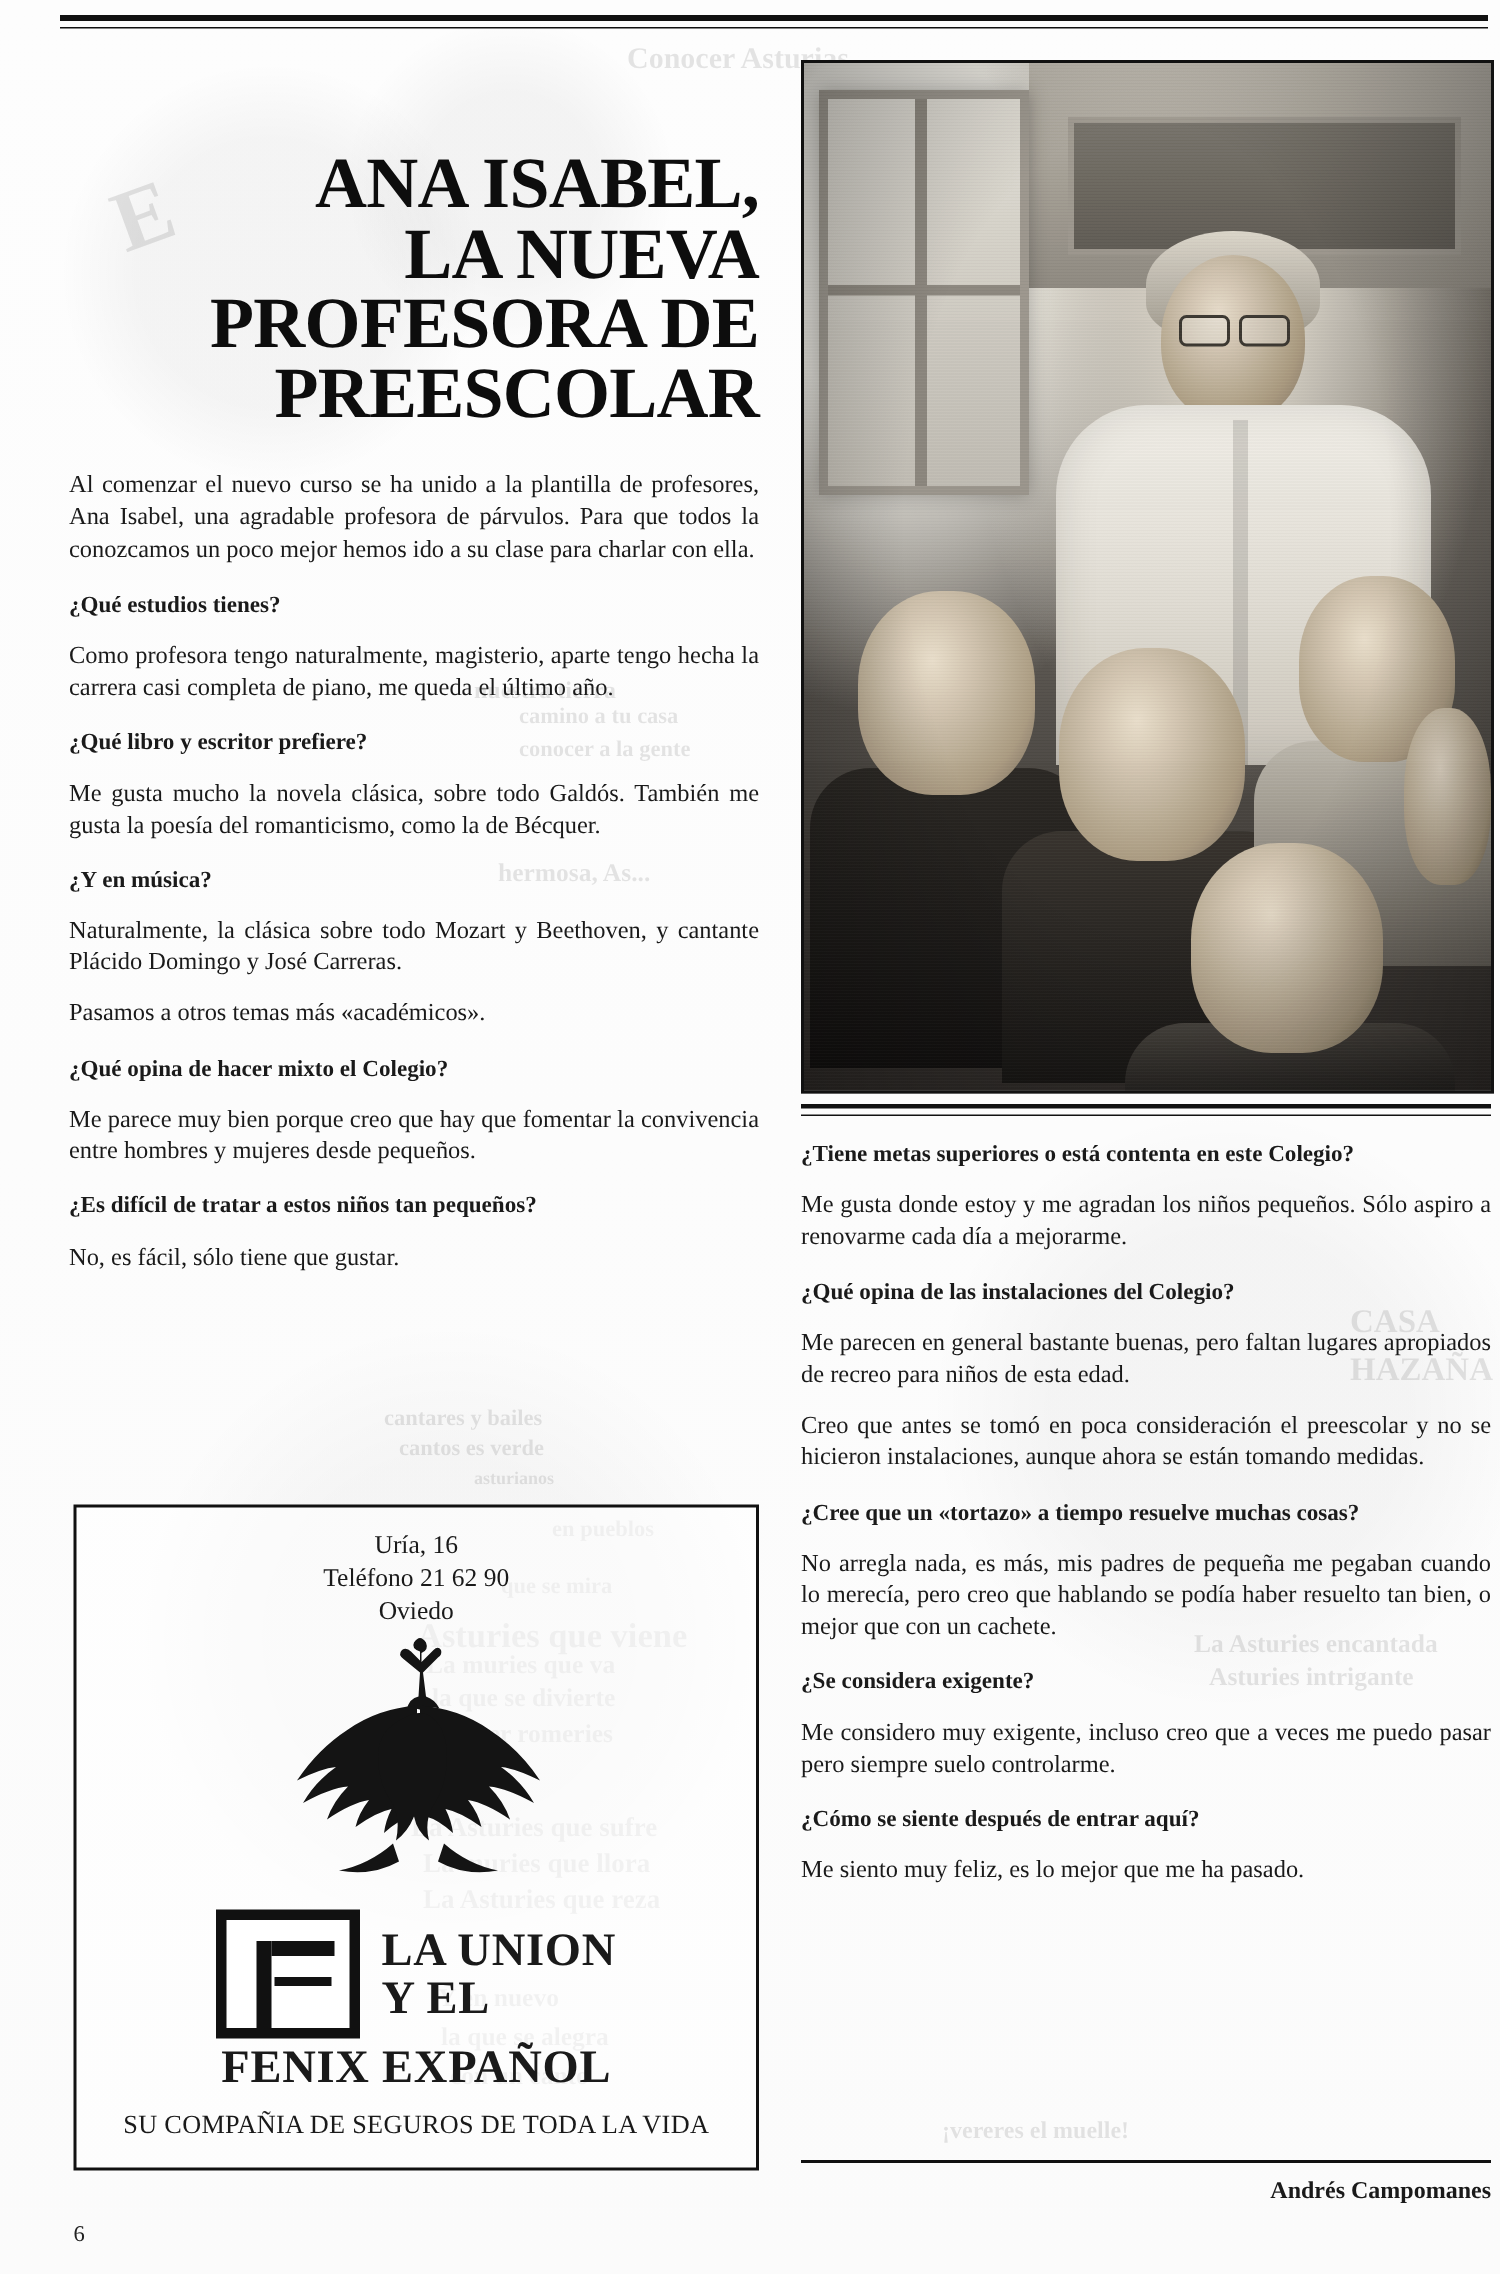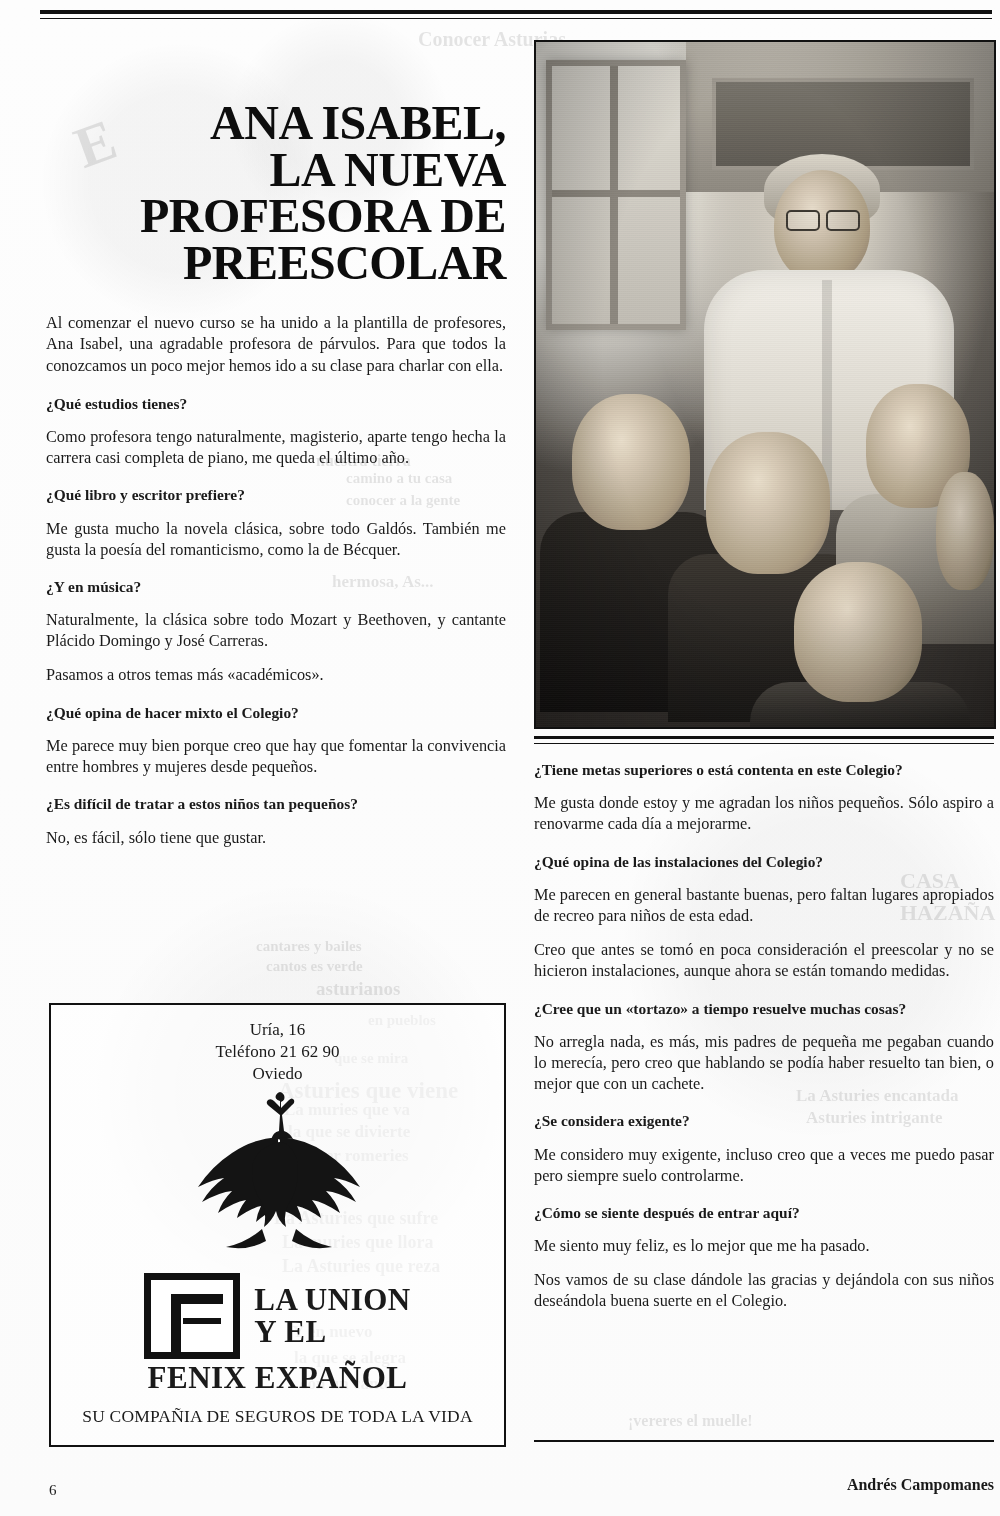--- a/index.html
+++ b/index.html
@@ -207,21 +207,21 @@
     font-weight:bold; font-size:31px; letter-spacing:0.5px;
   }
   .ad-slogan {
     position:absolute; left:0; right:0; bottom:18px;
     text-align:center; font-size:17.5px; letter-spacing:0.2px;
   }
   
   .rule-bottom { position:absolute; left:518px; top:1440px; width:460px; height:2px; background:#111; }
   .byline {
     position:absolute; left:518px; top:1452px; width:460px;
-    text-align:right; font-weight:bold; font-size:16px;margin-top:24px;
+    text-align:right; font-weight:bold; font-size:16px;
   }
   .folio {
     position:absolute; left:33px; top:1482px; font-size:15px; color:#222;
   }
   
   .ghost {
     position:absolute; color:rgba(0,0,0,0.10); font-weight:bold;
     font-family:"Liberation Serif", serif;
     pointer-events:none; white-space:nowrap;
   }
@@ -240,21 +240,21 @@
       <div class="ghost" style="left: 402px; top: 28px; font-size: 20px;">Conocer Asturias</div>
       <div class="ghost" style="left: 60px; top: 110px; font-size: 58px; transform: rotate(-20deg);">E</div>
       <div class="ghost" style="left: 300px; top: 452px; font-size: 16px;">nuestra  tierra</div>
       <div class="ghost" style="left: 330px; top: 470px; font-size: 15px;">camino a tu casa</div>
       <div class="ghost" style="left: 330px; top: 492px; font-size: 15px;">conocer a la gente</div>
       <div class="ghost" style="left: 316px; top: 572px; font-size: 17px;">hermosa, As...</div>
       <div class="ghost" style="left: 884px; top: 868px; font-size: 22px;">CASA</div>
       <div class="ghost" style="left: 884px; top: 900px; font-size: 22px;">HAZAÑA</div>
       <div class="ghost" style="left: 240px; top: 938px; font-size: 15px;">cantares y bailes</div>
       <div class="ghost" style="left: 250px; top: 958px; font-size: 15px;">cantos  es verde</div>
-      <div class="ghost" style="left: 300px; top: 978px; font-size: 19px;">asturianos</div>
+      <div class="ghost" style="left: 300px; top: 978px; font-size: 12px;">asturianos</div>
       <div class="ghost" style="left: 352px; top: 1012px; font-size: 15px;">en pueblos</div>
       <div class="ghost" style="left: 318px; top: 1034px; font-size: 15px; margin-top: 16px;">que se mira</div>
       <div class="ghost" style="left: 262px; top: 1078px; font-size: 23px;">Asturies que viene</div>
       <div class="ghost" style="left: 268px; top: 1100px; font-size: 17px;">La muries que va</div>
       <div class="ghost" style="left: 272px; top: 1122px; font-size: 17px;">la que se divierte</div>
       <div class="ghost" style="left: 280px; top: 1146px; font-size: 17px;">les ser romeries</div>
       <div class="ghost" style="left: 780px; top: 1086px; font-size: 17px;">La Asturies encantada</div>
       <div class="ghost" style="left: 790px; top: 1108px; font-size: 17px;">Asturies intrigante</div>
       <div class="ghost" style="left: 258px; top: 1208px; font-size: 18px;">La Asturies que sufre</div>
       <div class="ghost" style="left: 266px; top: 1232px; font-size: 18px;">La muries que llora</div>
@@ -334,21 +334,20 @@
 
     <p class="q">¿Cree que un «tortazo» a tiempo resuelve muchas cosas?</p>
     <p class="a">No arregla nada, es más, mis padres de pequeña me pegaban cuando lo merecía, pero creo que hablando se podía haber resuelto tan bien, o mejor que con un cachete.</p>
 
     <p class="q">¿Se considera exigente?</p>
     <p class="a">Me considero muy exigente, incluso creo que a veces me puedo pasar pero siempre suelo controlarme.</p>
 
     <p class="q">¿Cómo se siente después de entrar aquí?</p>
     <p class="a">Me siento muy feliz, es lo mejor que me ha pasado.</p>
 
-    <p class="a">Nos vamos de su clase dándole las gracias y dejándola con sus niños deseándola buena suerte en el Colegio.</p>
   </div>
 
   <div class="rule-bottom"></div>
   <div class="byline">Andrés Campomanes</div>
   <div class="folio">6</div>
 
   <div class="ad">
     <div class="ad-addr">
       <div>Uría, 16</div>
       <div>Teléfono 21 62 90</div>

